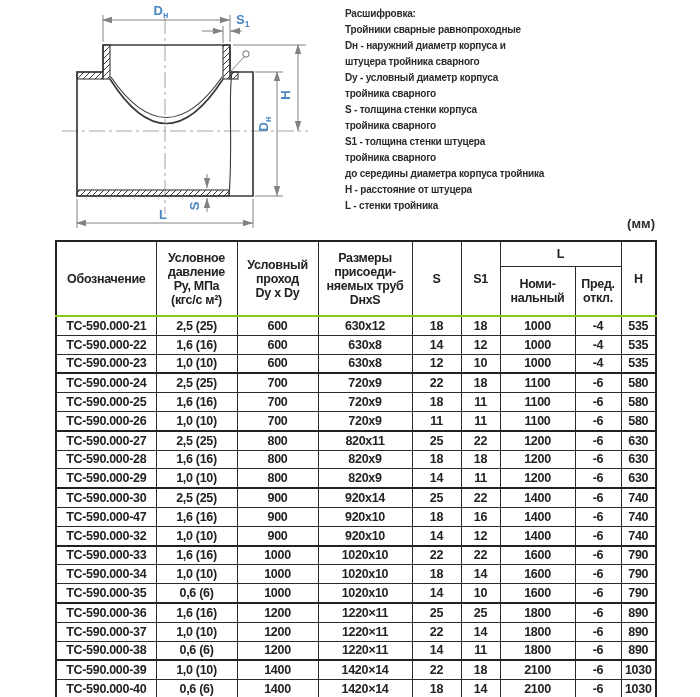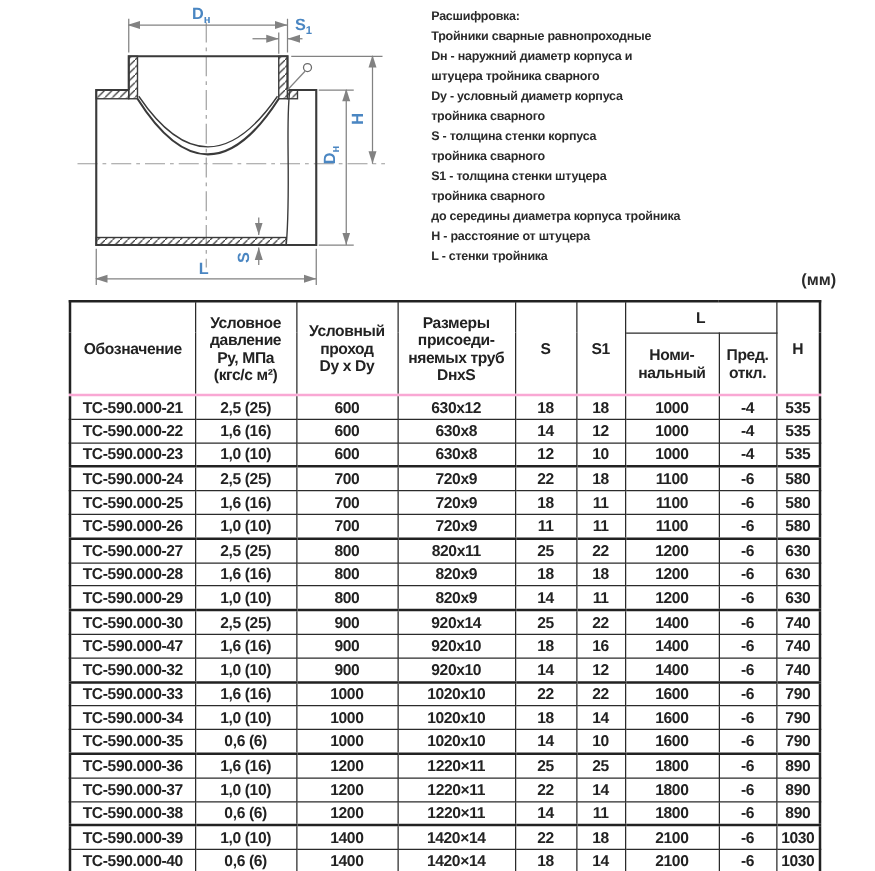--- a/index.html
+++ b/index.html
@@ -7,38 +7,38 @@
     width:700px;height:697px;background:#ffffff;position:relative;
     font-family:"Liberation Sans", sans-serif;color:#1f1f1f;overflow:hidden;
   }
   .diagram{position:absolute;left:0;top:0;width:340px;height:237px;}
   .legend{
     position:absolute;left:345px;top:6px;width:350px;
     font-size:10px;line-height:16px;font-weight:700;letter-spacing:-0.2px;color:#2a2a2a;
   }
   .legend div{white-space:nowrap;}
   .mm-note{
-    position:absolute;left:504px;top:216px;width:165px;text-align:right;
+    position:absolute;left:490px;top:216px;width:165px;text-align:right;
     font-size:13px;font-weight:700;color:#2a2a2a;
   }
   table.spec{
     position:absolute;left:55px;top:240px;width:600px;
     border-collapse:collapse;table-layout:fixed;
     font-size:12.5px;font-weight:700;letter-spacing:-0.3px;color:#222;
   }
   table.spec th,table.spec td{
     border:1px solid #2b2b2b;text-align:center;vertical-align:middle;
     padding:0;line-height:14px;
   }
   table.spec{border:2px solid #222;}
   thead th{white-space:pre-line;font-weight:700;}
   tr.hdr-top{height:25px;}
   tr.hdr-bottom{height:50px;}
   tbody td{height:17.8px;line-height:1;}
-  tbody tr:first-child td{border-top:2px solid #f9a8d4;}
+  tbody tr:first-child td{border-top:2px solid #84cc16;}
   tr.group-end td{border-bottom:2px solid #222;}
   
   .obj{stroke:#3a3a3a;stroke-width:1.7;fill:none;}
   .obj-thin{stroke:#3a3a3a;stroke-width:1.1;fill:none;}
   .hatched{fill:url(#hatch);stroke:#3a3a3a;stroke-width:1.1;}
   .dim{stroke:#828282;stroke-width:1;fill:none;}
   .cline{stroke:#9a9a9a;stroke-width:0.9;fill:none;stroke-dasharray:16 4 3 4;}
   .dlabel{font-family:"Liberation Sans",sans-serif;font-size:13px;font-weight:700;fill:#4a86c2;}
   .dlabel .sub{font-size:9px;}
 </style>

